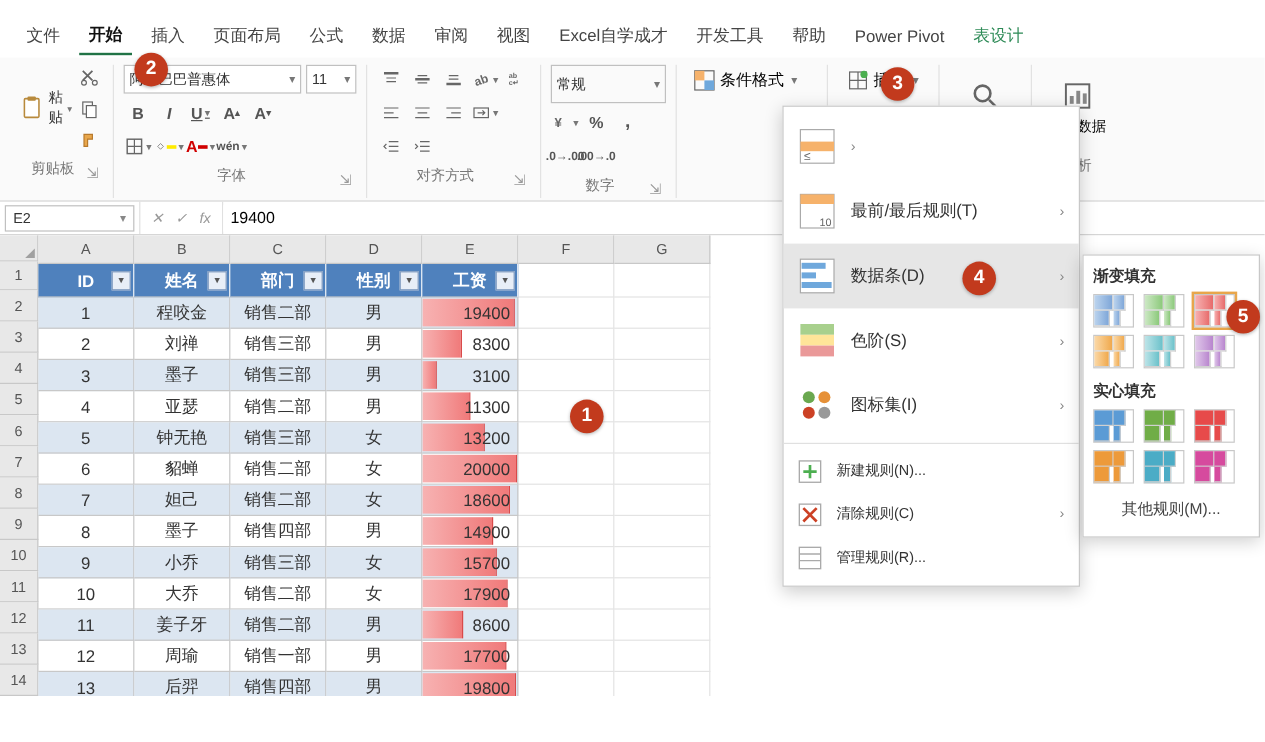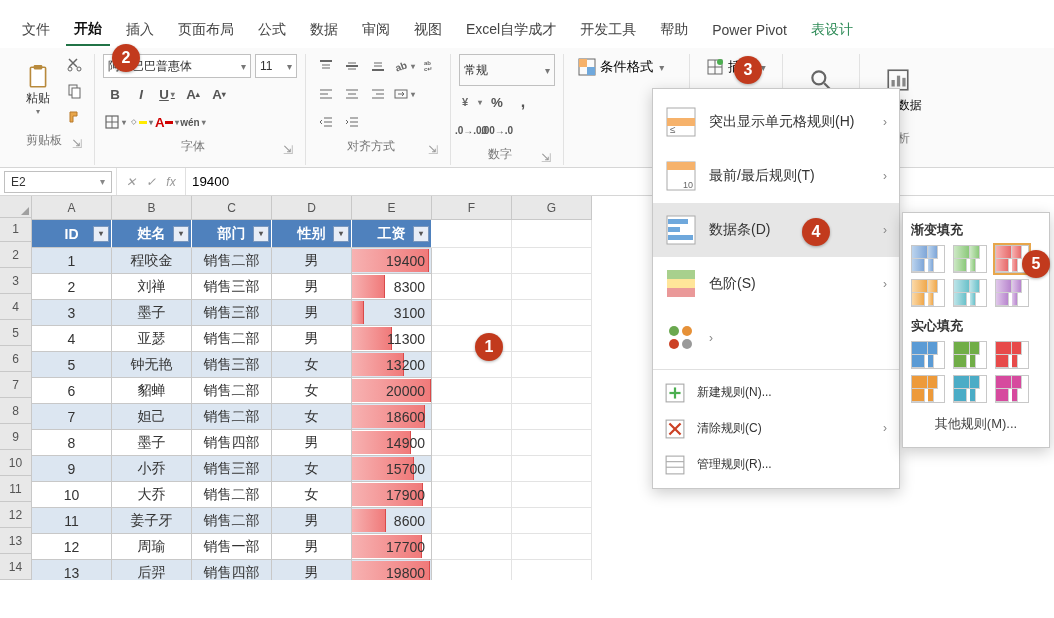--- a/index.html
+++ b/index.html
@@ -11,21 +11,21 @@
 .tab.active { font-weight: 700; color: #111; border-bottom: 2px solid #217346; }
 .tab.design { color: #2e8b57; }
 
 
 .ribbon { display: flex; border-bottom: 1px solid #d6d6d6; padding: 6px 8px 2px 8px; background: #fafafa; }
 .group { display: flex; flex-direction: column; align-items: stretch; border-right: 1px solid #e2e2e2; padding: 0 8px; }
 .group:last-child { border-right: none; }
 .group-label { text-align: center; font-size: 12px; color: #777; padding: 4px 0 2px; }
 .group-body { display: flex; align-items: flex-start; gap: 4px; }
 
-.big-btn { display: flex; flex-direction: column; align-items: center; justify-content: center; width: 44px; height: 72px; border: none; background: transparent; font-size: 12px; color: #333; cursor: pointer; }
+.big-btn { display: flex; flex-direction: row; align-items: center; justify-content: center; width: 44px; height: 72px; border: none; background: transparent; font-size: 12px; color: #333; cursor: pointer; }
 .big-btn svg { width: 26px; height: 26px; }
 
 .mini-col { display: flex; flex-direction: column; gap: 4px; }
 .mini-btn { width: 22px; height: 22px; display: flex; align-items: center; justify-content: center; border: none; background: transparent; cursor: pointer; color: #555; }
 .mini-btn svg { width: 16px; height: 16px; }
 
 .launcher { width: 14px; height: 14px; align-self: flex-end; margin-top: -2px; margin-left: auto; color: #999; cursor: pointer; }
 
 .font-row { display: flex; gap: 4px; align-items: center; }
 .font-select { height: 24px; border: 1px solid #c0c0c0; background: #fff; font-size: 12px; padding: 0 4px; display: flex; align-items: center; min-width: 0; }
@@ -633,21 +633,20 @@
 
 <div class="cf-menu">
   <div class="cf-item">
     <div class="icon-box">
         <svg viewBox="0 0 32 32">
           <rect x="2" y="2" width="28" height="28" fill="#fff" stroke="#aaa"></rect>
           <rect x="2" y="12" width="28" height="8" fill="#f6b26b"></rect>
           <text x="5" y="27" font-size="10" fill="#666">≤</text>
         </svg>
       </div>
-    <span class="label">突出显示单元格规则(H)</span>
       <span class="arrow">›</span>
   </div>
   <div class="cf-item">
     <div class="icon-box">
         <svg viewBox="0 0 32 32">
           <rect x="2" y="2" width="28" height="28" fill="#fff" stroke="#aaa"></rect>
           <rect x="2" y="2" width="28" height="8" fill="#f6b26b"></rect>
           <text x="18" y="28" font-size="9" fill="#666">10</text>
         </svg>
       </div>
@@ -679,20 +678,21 @@
   </div>
   <div class="cf-item">
     <div class="icon-box">
         <svg viewBox="0 0 32 32">
           <circle cx="9" cy="9" r="5" fill="#6aa84f"></circle>
           <circle cx="22" cy="9" r="5" fill="#e69138"></circle>
           <circle cx="9" cy="22" r="5" fill="#cc4125"></circle>
           <circle cx="22" cy="22" r="5" fill="#999"></circle>
         </svg>
       </div>
+    <span class="label">图标集(I)</span>
       <span class="arrow">›</span>
   </div>
   <div class="cf-sep"></div>
   <div class="cf-small-item">
     <div class="icon-box"><svg viewBox="0 0 18 18">
           <rect x="1" y="1" width="16" height="16" fill="none" stroke="#aaa"></rect>
           <line x1="9" y1="4" x2="9" y2="14" stroke="#4caf50" stroke-width="2"></line>
           <line x1="4" y1="9" x2="14" y2="9" stroke="#4caf50" stroke-width="2"></line>
         </svg></div>
     <span class="label">新建规则(N)...</span>

